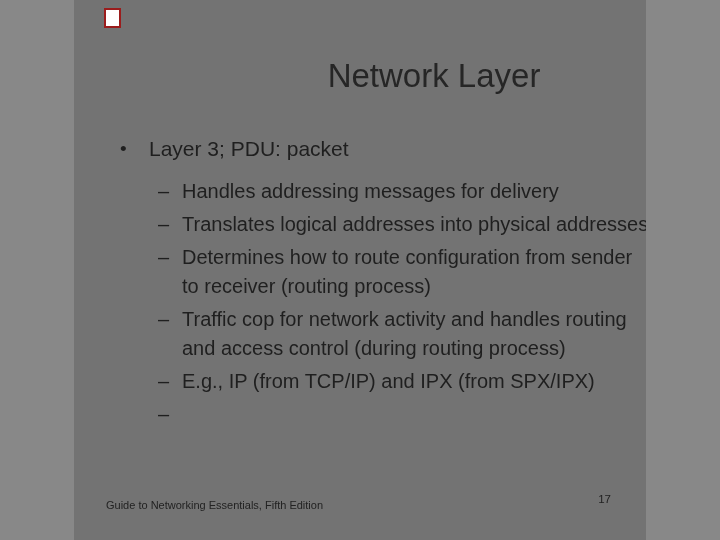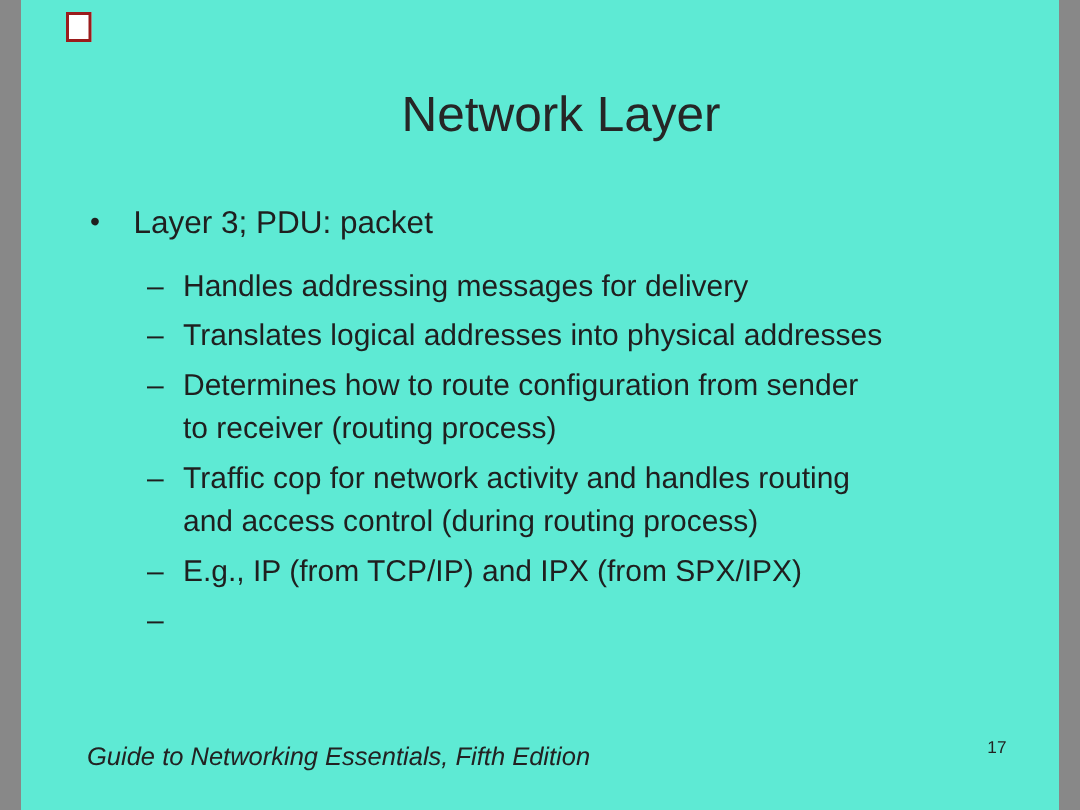--- a/index.html
+++ b/index.html
@@ -1,23 +1,23 @@
 <!DOCTYPE html>
 <html><head>
 <meta charset="utf-8">
 <style>
   html, body { margin: 0; padding: 0; background: #888; }
   * { box-sizing: border-box; }
 
   .slide {
     position: relative;
-    width: 692px;
+    width: 572px;
     height: 540px;
     margin: 0 auto;
-    background: #5eead4;
+    background: #737373;
     overflow: hidden;
     font-family: "Liberation Sans", "DejaVu Sans", sans-serif;
     color: #1f1f1f;
   }
 
   .watermark {
     position: absolute;
     left: 30px;
     top: 8px;
     width: 17px;
@@ -79,26 +79,25 @@
 
   .bullet-text {
     white-space: pre-wrap; 
     max-width: 600px;
   }
 
   .bullet-text .b { font-weight: 400; }
 
   .footer-text {
     position: absolute;
-    left: 44px;
+    left: 32px;
     top: 498px;
-    font-size: 17px;
+    font-size: 11px;
     line-height: 14px;
     color: #222222;
-    font-style: italic;
   }
 
   .page-number {
     position: absolute;
     right: 35px;
     top: 492px;
     font-size: 11.5px;
     line-height: 14px;
     color: #222222;
   }

